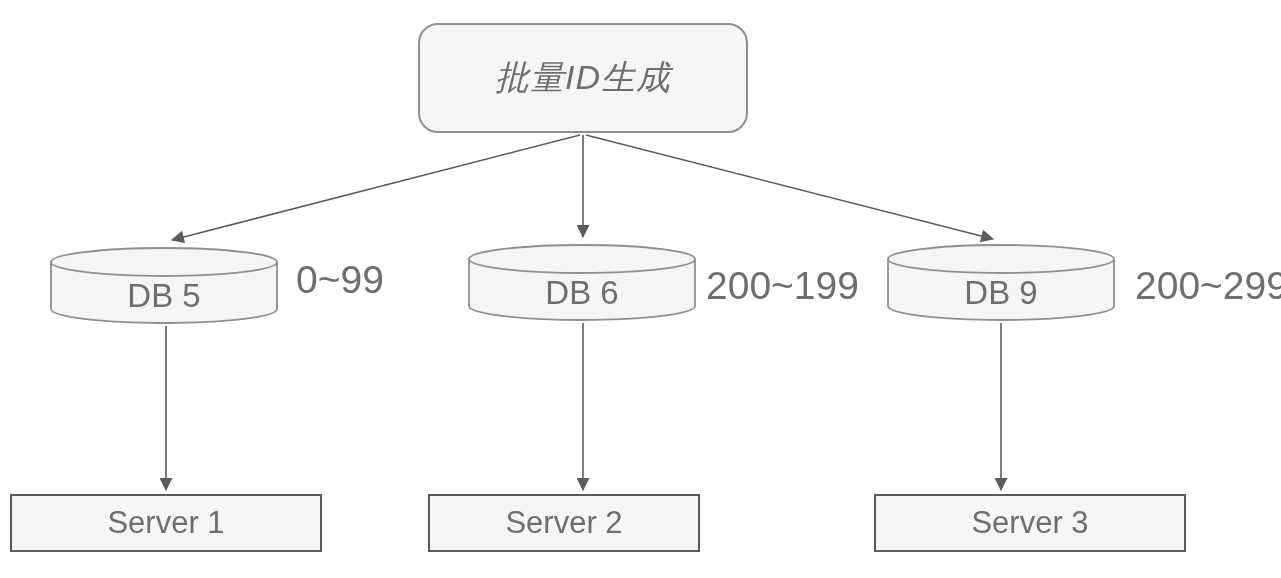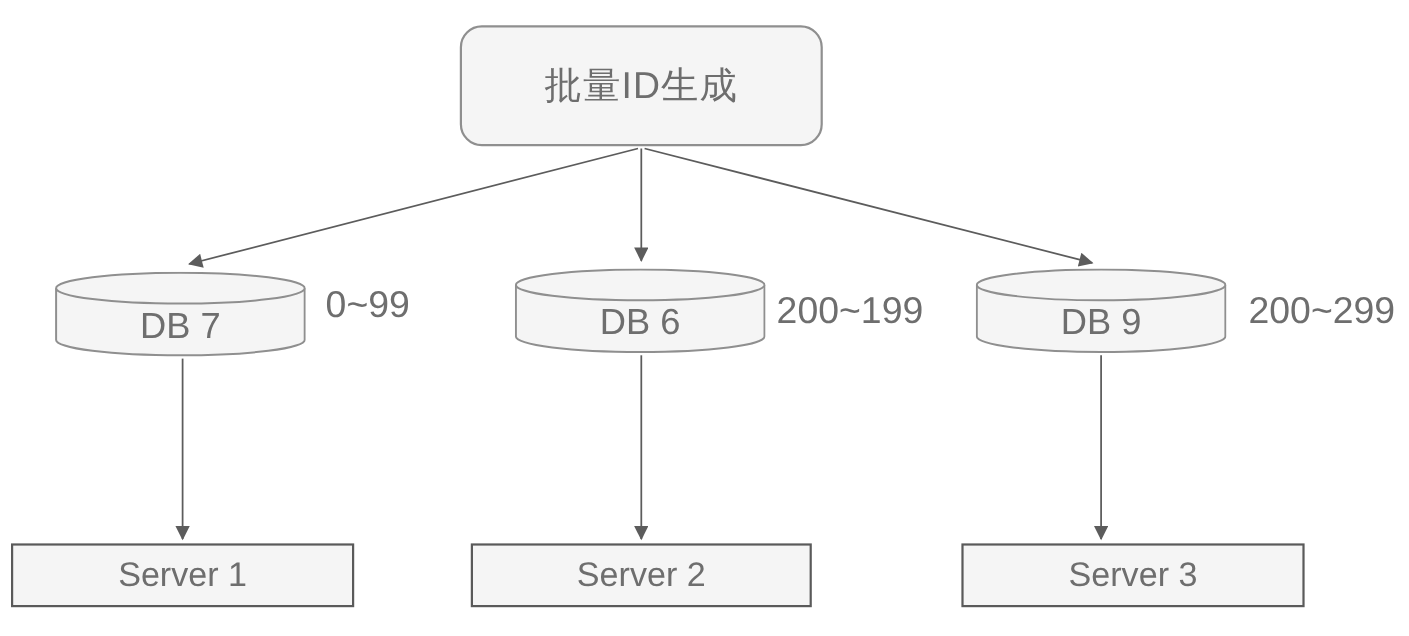--- a/index.html
+++ b/index.html
@@ -40,36 +40,37 @@
   .top-box {
     left: 418px; top: 23px; width: 330px; height: 110px;
     background: var(--node-fill);
     border: 2px solid var(--node-border);
     border-radius: 20px;
   }
   .top-box .label {
     font-size: 34px;
     color: var(--text-color);
     letter-spacing: 1px;
+    font-style: italic;
   }
 
   .cylinder { position: absolute; }
   .cylinder svg { position: absolute; left: 0; top: 0; width: 100%; height: 100%; }
   .cyl-shape { fill: var(--node-fill); stroke: var(--node-border); stroke-width: 1.8; }
   .cyl-label {
     position: absolute;
     left: 0; right: 0; top: 30px;
     text-align: center;
     font-size: 33px;
     color: var(--text-color);
   }
 
   .range-label {
     position: absolute;
-    font-size: 34px;
+    font-size: 39px;
     color: var(--text-color);
     white-space: nowrap;
   }
 
   .server-box {
     background: var(--node-fill);
     border: 2px solid var(--server-border);
   }
   .server-box .label {
     font-size: 31px;
@@ -97,21 +98,21 @@
 
   <div class="node top-box">
     <span class="label">批量ID生成</span>
   </div>
 
   <div class="cylinder" style="left:50px; top:247px; width:228px; height:78px;">
     <svg viewBox="0 0 228 78" preserveAspectRatio="none">
       <path class="cyl-shape" d="M1,15 L1,62 A113,14 0 0 0 227,62 L227,15"></path>
       <ellipse class="cyl-shape" cx="114" cy="15" rx="113" ry="14"></ellipse>
     </svg>
-    <span class="cyl-label">DB 7</span>
+    <span class="cyl-label">DB 5</span>
   </div>
   <div class="range-label" style="left:296px; top:258px;">0~99</div>
 
   <div class="cylinder" style="left:468px; top:244px; width:228px; height:78px;">
     <svg viewBox="0 0 228 78" preserveAspectRatio="none">
       <path class="cyl-shape" d="M1,15 L1,62 A113,14 0 0 0 227,62 L227,15"></path>
       <ellipse class="cyl-shape" cx="114" cy="15" rx="113" ry="14"></ellipse>
     </svg>
     <span class="cyl-label">DB 6</span>
   </div>
@@ -122,20 +123,20 @@
       <path class="cyl-shape" d="M1,15 L1,62 A113,14 0 0 0 227,62 L227,15"></path>
       <ellipse class="cyl-shape" cx="114" cy="15" rx="113" ry="14"></ellipse>
     </svg>
     <span class="cyl-label">DB 9</span>
   </div>
   <div class="range-label" style="left:1123px; top:264px;margin-left:12px;">200~299</div>
 
   <div class="node server-box" style="left:10px; top:494px; width:312px; height:58px;">
     <span class="label">Server 1</span>
   </div>
-  <div class="node server-box" style="left:428px; top:494px; width:310px; height:58px;">
+  <div class="node server-box" style="left:428px; top:494px; width:272px; height:58px;">
     <span class="label">Server 2</span>
   </div>
   <div class="node server-box" style="left:874px; top:494px; width:312px; height:58px;">
     <span class="label">Server 3</span>
   </div>
 
 </div>
 
 </body></html>

